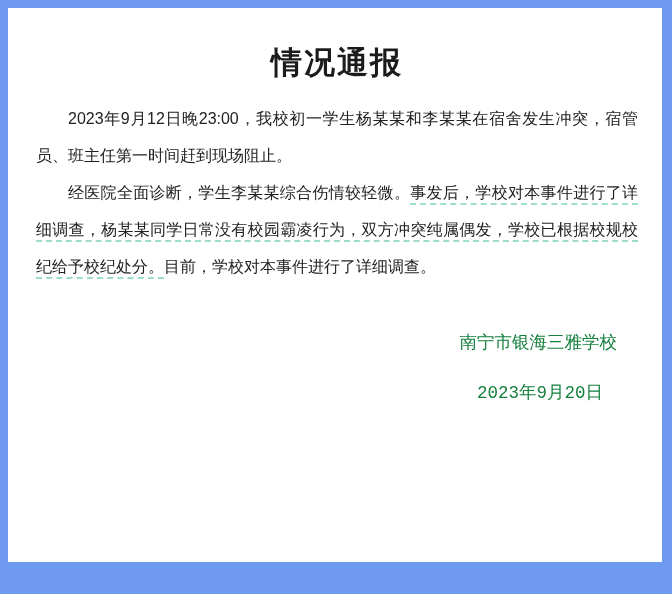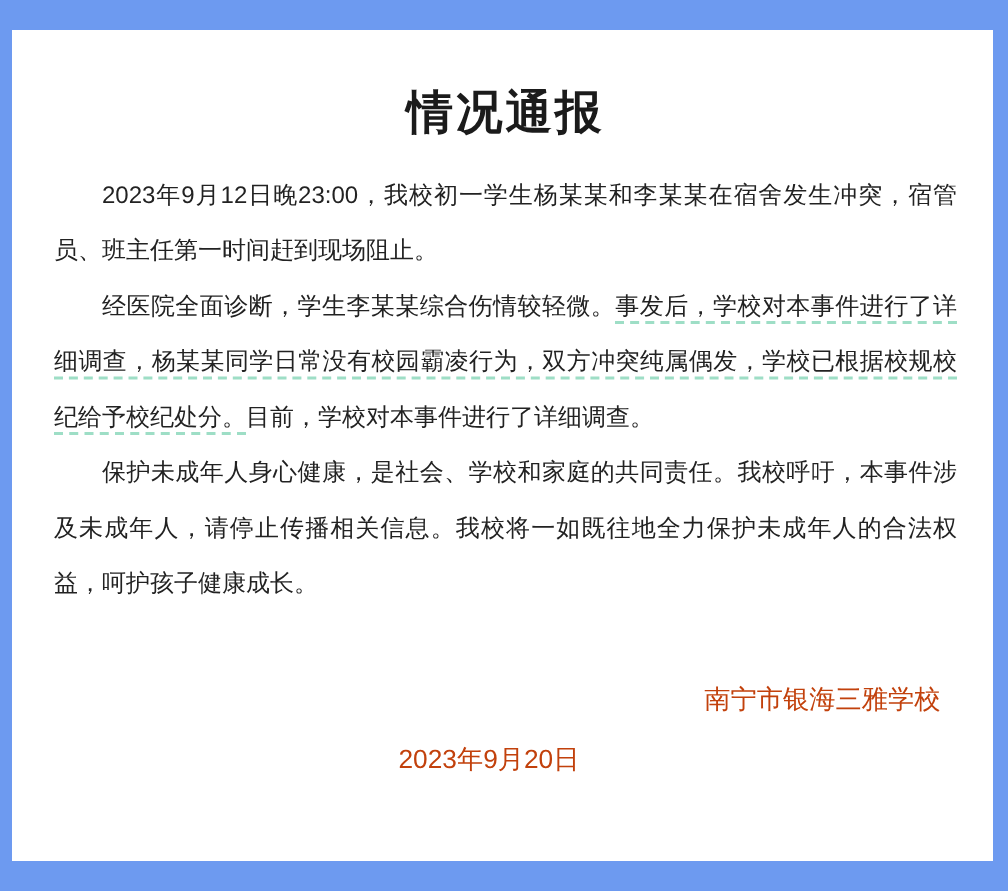--- a/index.html
+++ b/index.html
@@ -10,21 +10,21 @@
     position: relative;
     width: 672px;
     height: 594px;
     background: #6d9af0;
     font-family: "Liberation Sans", "DejaVu Sans", sans-serif;
     overflow: hidden;
   }
   .card {
     position: absolute;
     left: 8px;
-    top: 20px;
+    top: 8px;
     width: 654px;
     height: 554px;
     background: #ffffff;
     box-sizing: border-box;
     padding: 34px 24px 0 28px;
   }
   .title {
     margin: 0 0 16px 0;
     text-align: center;
     font-size: 31px;
@@ -44,40 +44,40 @@
     text-decoration: underline;
     text-decoration-style: dashed;
     text-decoration-color: #9edec6;
     text-decoration-thickness: 2px;
     text-underline-offset: 5px;
   }
   .signoff {
     margin-top: 40px;
   }
   .sign-line {
-    margin: 3px;
+    margin: 13px;
     font-size: 17.5px;
     line-height: 37px;
-    color: #c2410c;
+    color: #15803d;
     text-align: right;
+    font-family: Liberation Mono, monospace;
   }
   .sign-name { padding-right: 8px; }
-  .sign-date { padding-right: 22px; text-align: center; }
+  .sign-date { padding-right: 22px; }
 </style>
 </head>
 <body>
 
 <div class="viewport">
   <div class="card">
     <h1 class="title">情况通报</h1>
 
     <p class="para">2023年9月12日晚23:00，我校初一学生杨某某和李某某在宿舍发生冲突，宿管员、班主任第一时间赶到现场阻止。</p>
 
     <p class="para"><span>经医院全面诊断，学生李某某综合伤情较轻微。</span><span class="underline-dashed">事发后，学校对本事件进行了详细调查，杨某某同学日常没有校园霸凌行为，双方冲突纯属偶发，学校已根据校规校纪给予校纪处分。</span><span>目前，学校对本事件进行了详细调查。</span></p>
 
-    <p class="para">保护未成年人身心健康，是社会、学校和家庭的共同责任。我校呼吁，本事件涉及未成年人，请停止传播相关信息。我校将一如既往地全力保护未成年人的合法权益，呵护孩子健康成长。</p>
 
     <div class="signoff">
       <p class="sign-line sign-name">南宁市银海三雅学校</p>
       <p class="sign-line sign-date">2023年9月20日</p>
     </div>
   </div>
 </div>
 
 </body></html>

